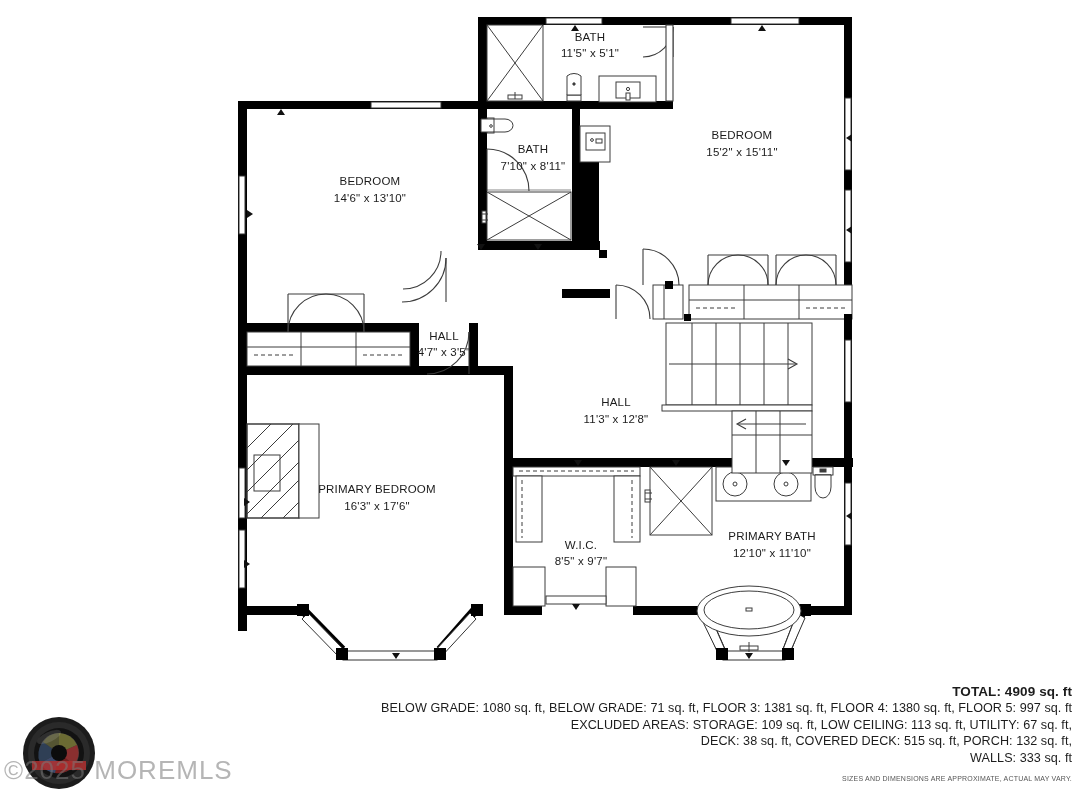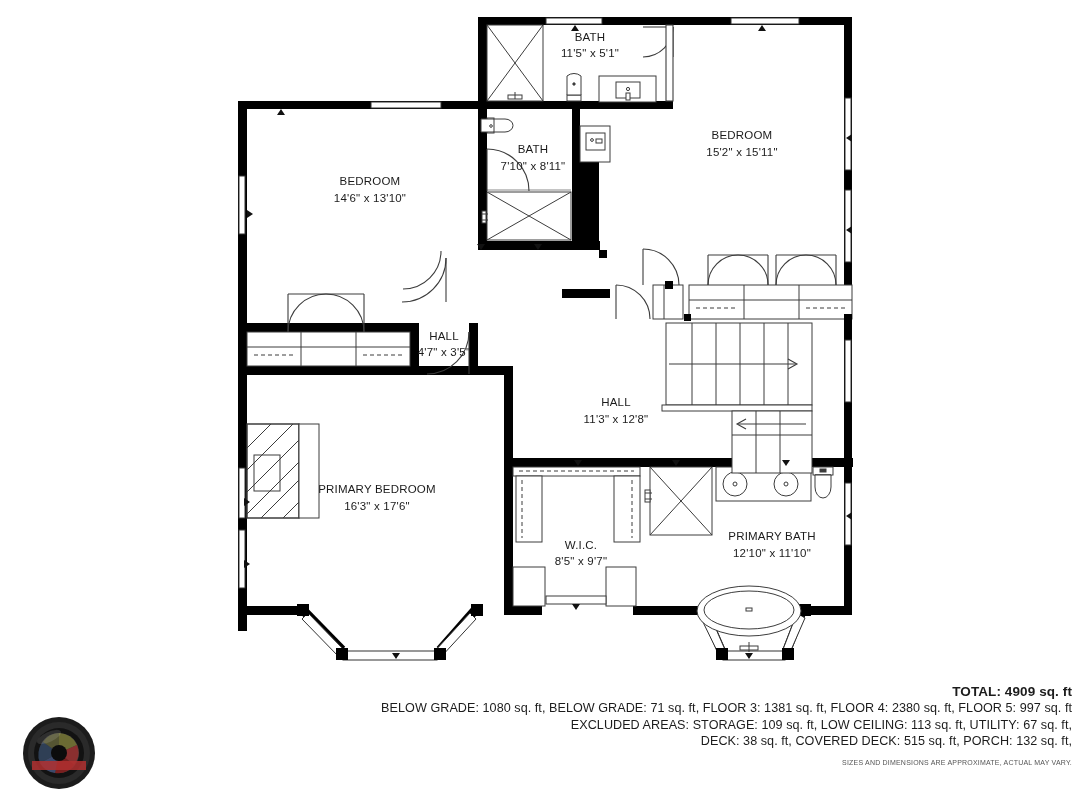--- a/index.html
+++ b/index.html
@@ -457,35 +457,37 @@
       <text class="room-label" x="756" y="540">PRIMARY BATH</text>
       <text class="room-dim" x="756" y="557">12'10" x 11'10"</text>
     </g>
   </g>
 
 </svg>
 </div>
 
 <div id="summary">
   <div class="total">TOTAL: 4909 sq. ft</div>
-  <div class="line">BELOW GRADE: 1080 sq. ft, BELOW GRADE: 71 sq. ft, FLOOR 3: 1381 sq. ft, FLOOR 4: 2380 sq. ft, FLOOR 5: 997 sq. ft</div>
+  <div class="line">BELOW GRADE: 1080 sq. ft, BELOW GRADE: 71 sq. ft, FLOOR 3: 1381 sq. ft, FLOOR 4: 1380 sq. ft, FLOOR 5: 997 sq. ft</div>
   <div class="line">EXCLUDED AREAS: STORAGE: 109 sq. ft, LOW CEILING: 113 sq. ft, UTILITY: 67 sq. ft,</div>
   <div class="line">DECK: 38 sq. ft, COVERED DECK: 515 sq. ft, PORCH: 132 sq. ft,</div>
+  <div class="line">WALLS: 333 sq. ft</div>
   <div class="disclaimer">SIZES AND DIMENSIONS ARE APPROXIMATE, ACTUAL MAY VARY.</div>
 </div>
 
 <div id="watermark">
   <svg width="120" height="86" viewBox="0 0 120 86" xmlns="http://www.w3.org/2000/svg">
     <circle cx="57" cy="40" r="36" fill="#1c1c1c"></circle>
     <circle cx="57" cy="40" r="31" fill="#2a2a2a"></circle>
     <circle cx="57" cy="40" r="25" fill="#121212"></circle>
     <circle cx="57" cy="40" r="20" fill="#3a3a3a"></circle>
     <path d="M57,20 A20,20 0 0 1 75,32 L57,40 Z" fill="#6b6b33"></path>
     <path d="M75,32 A20,20 0 0 1 72,52 L57,40 Z" fill="#8a2f2f"></path>
     <path d="M72,52 A20,20 0 0 1 53,60 L57,40 Z" fill="#7a1f1f"></path>
     <path d="M53,60 A20,20 0 0 1 38,50 L57,40 Z" fill="#3d4a6b"></path>
     <path d="M38,50 A20,20 0 0 1 41,29 L57,40 Z" fill="#2f3f55"></path>
     <path d="M41,29 A20,20 0 0 1 57,20 L57,40 Z" fill="#555533"></path>
     <circle cx="57" cy="40" r="8" fill="#0c0c0c"></circle>
     <rect x="30" y="48" width="54" height="9" fill="#b03030" opacity="0.85"></rect>
     <ellipse cx="47" cy="24" rx="13" ry="5" fill="#ffffff" opacity="0.12" transform="rotate(-25 47 24)"></ellipse>
   </svg>
+  <div class="wm-text">©2025 MOREMLS</div>
 </div>
 
 </body></html>

